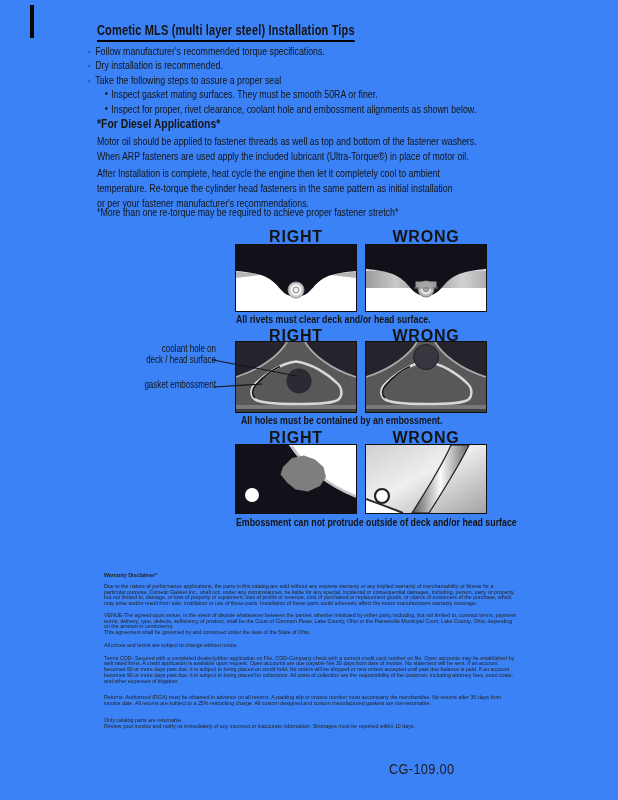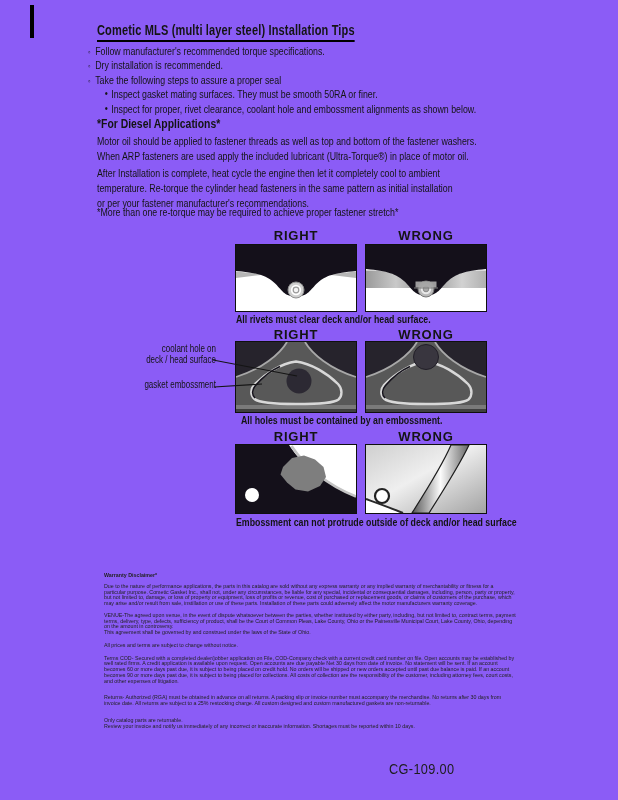--- a/index.html
+++ b/index.html
@@ -1,17 +1,17 @@
 <!DOCTYPE html>
 <html><head>
 <meta charset="utf-8">
 <style>
   html,body{margin:0;padding:0;background:#fff;}
   .page{
-    position:relative;width:618px;height:800px;background:#8b5cf6;overflow:hidden;
+    position:relative;width:618px;height:800px;background:#3b82f6;overflow:hidden;
     font-family:"Liberation Sans", sans-serif;color:#141414;
   }
   .abs{position:absolute;}
   .sqz{transform:scaleX(0.80);transform-origin:0 0;}
   .sqz76{transform:scaleX(0.76);transform-origin:0 0;}
   .pre{white-space:pre-line;}
 
   .scan-mark{left:30px;top:5px;width:4px;height:33px;background:#000;}
 
   .title{
@@ -24,21 +24,21 @@
   .b-row.sub{padding-left:21px;}
   .b-mark{width:9px;flex:0 0 9px;font-size:9px;position:relative;top:1px;}
   .b-row.sub .b-mark{width:8px;flex-basis:8px;font-size:11px;top:-1px;}
 
   .diesel-h{left:97px;top:116px;font-size:13px;font-weight:bold;white-space:nowrap;}
   .body-p{left:97px;top:0;width:560px;font-size:11px;line-height:14.8px;}
   .p1{top:134px;}
   .p2{top:166px;}
   .p3{top:205px;}
 
-  .rw-label{width:122px;text-align:center;font-size:13px;font-weight:bold;letter-spacing:0.8px;}
+  .rw-label{width:122px;text-align:center;font-size:16px;font-weight:bold;letter-spacing:0.8px;}
   .dbox{width:122px;}
   .caption{font-size:11px;font-weight:bold;white-space:nowrap;line-height:12.3px;}
 
   .side-label{width:140px;text-align:right;font-size:10px;line-height:10.8px;}
 
   .legal{left:104px;top:573px;width:412px;font-size:5.3px;line-height:5.75px;color:#222;}
   .legal .lg-h{font-weight:bold;margin:0 0 5px 0;}
   .legal p{margin:0 0 6px 0;}
   .legal p.m0{margin-bottom:0;}
   .legal p.m7{margin-bottom:7px;}

